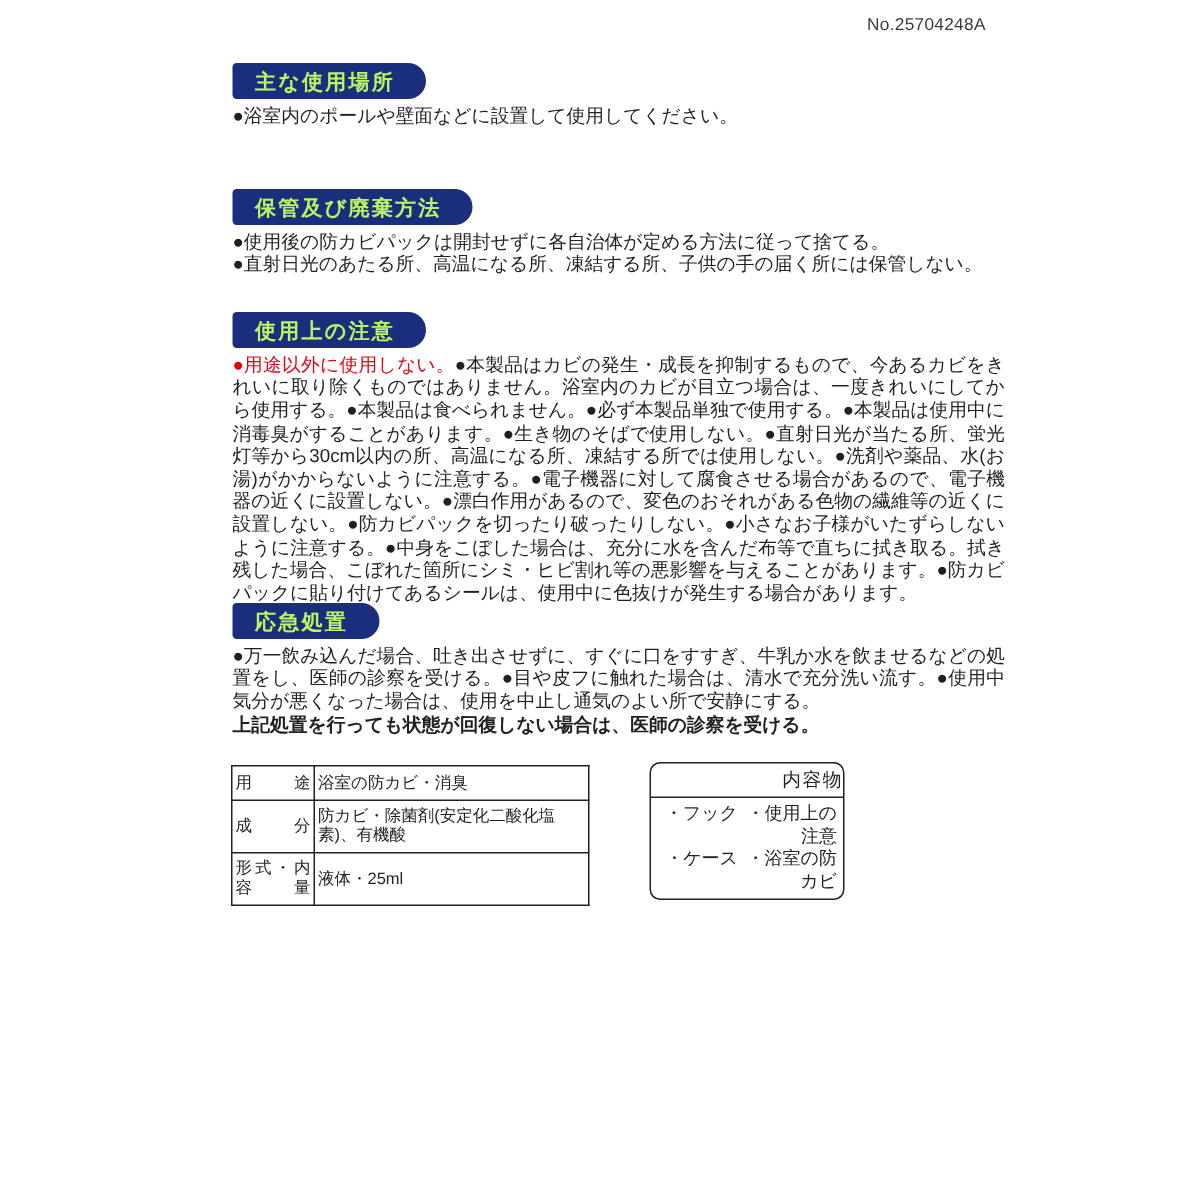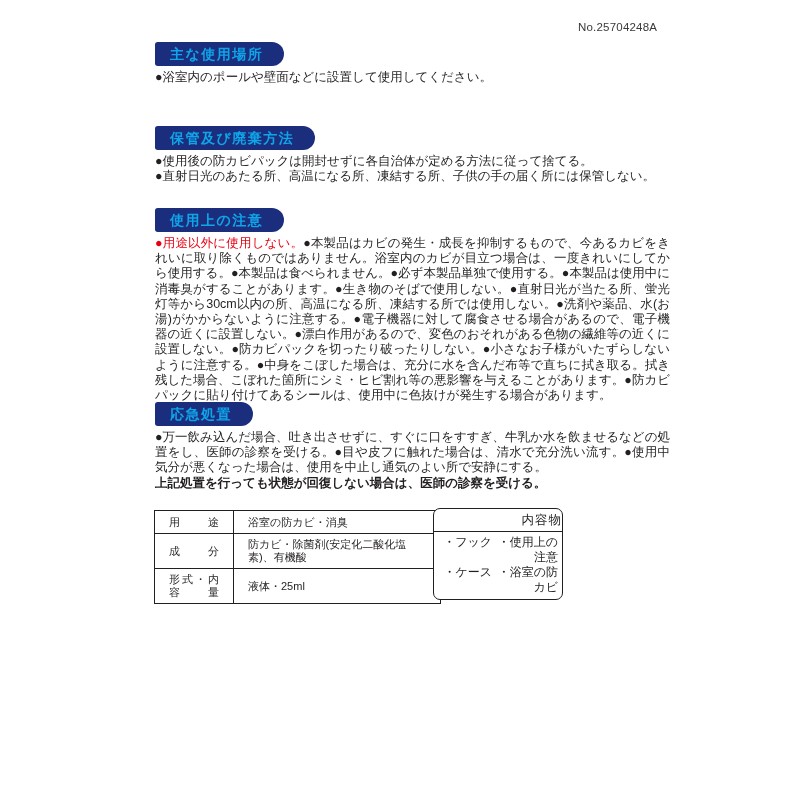--- a/index.html
+++ b/index.html
@@ -3,43 +3,43 @@
 <meta charset="utf-8">
 <style>
   html,body{margin:0;padding:0;}
   body{
     width:800px;height:800px;background:#ffffff;position:relative;
     font-family:"Liberation Sans","DejaVu Sans",sans-serif;
     color:#231f20;-webkit-font-smoothing:antialiased;
   }
   .page{position:absolute;inset:0;background:#fff;overflow:hidden;}
   .doc-number{
-    position:absolute;left:578px;top:21px;
+    position:absolute;left:578px;top:11px;
     font-size:11.5px;color:#3a3a3a;letter-spacing:0.2px;
   }
   .sec{position:absolute;left:155px;width:515px;}
   .badge{
-    display:inline-block;background:#1b2d7d;color:#0ea5e9;
+    display:inline-block;background:#1b2d7d;color:#bef264;
     font-size:14px;font-weight:bold;line-height:24px;height:24px;
     padding:0 21px 0 15px;border-radius:3px 13px 13px 3px;
     letter-spacing:1.5px;
   }
   .sec-body{
     margin-top:4px;font-size:12.5px;line-height:15.2px;color:#231f20;
   }
   .bullet-line{display:block;white-space:nowrap;}
   .para{text-align:justify;}
   .warn{color:#e60012;}
   .bold-note{font-weight:bold;}
   table.spec{
     position:absolute;left:154px;top:510px;
     border-collapse:collapse;font-size:11px;line-height:13px;
   }
   table.spec td{
-    border:1px solid #231f20;padding:4px 14px;vertical-align:middle;
+    border:1px solid #231f20;padding:4px 2px;vertical-align:middle;
     height:14px;
   }
   td.spec-label{
     width:50px;text-align:justify;text-align-last:justify;
   }
   td.spec-value{width:178px;}
   .contents-box{
     position:absolute;left:433px;top:508px;width:128px;
     border:1.5px solid #231f20;border-radius:7px;background:#fff;
     font-size:12px;

